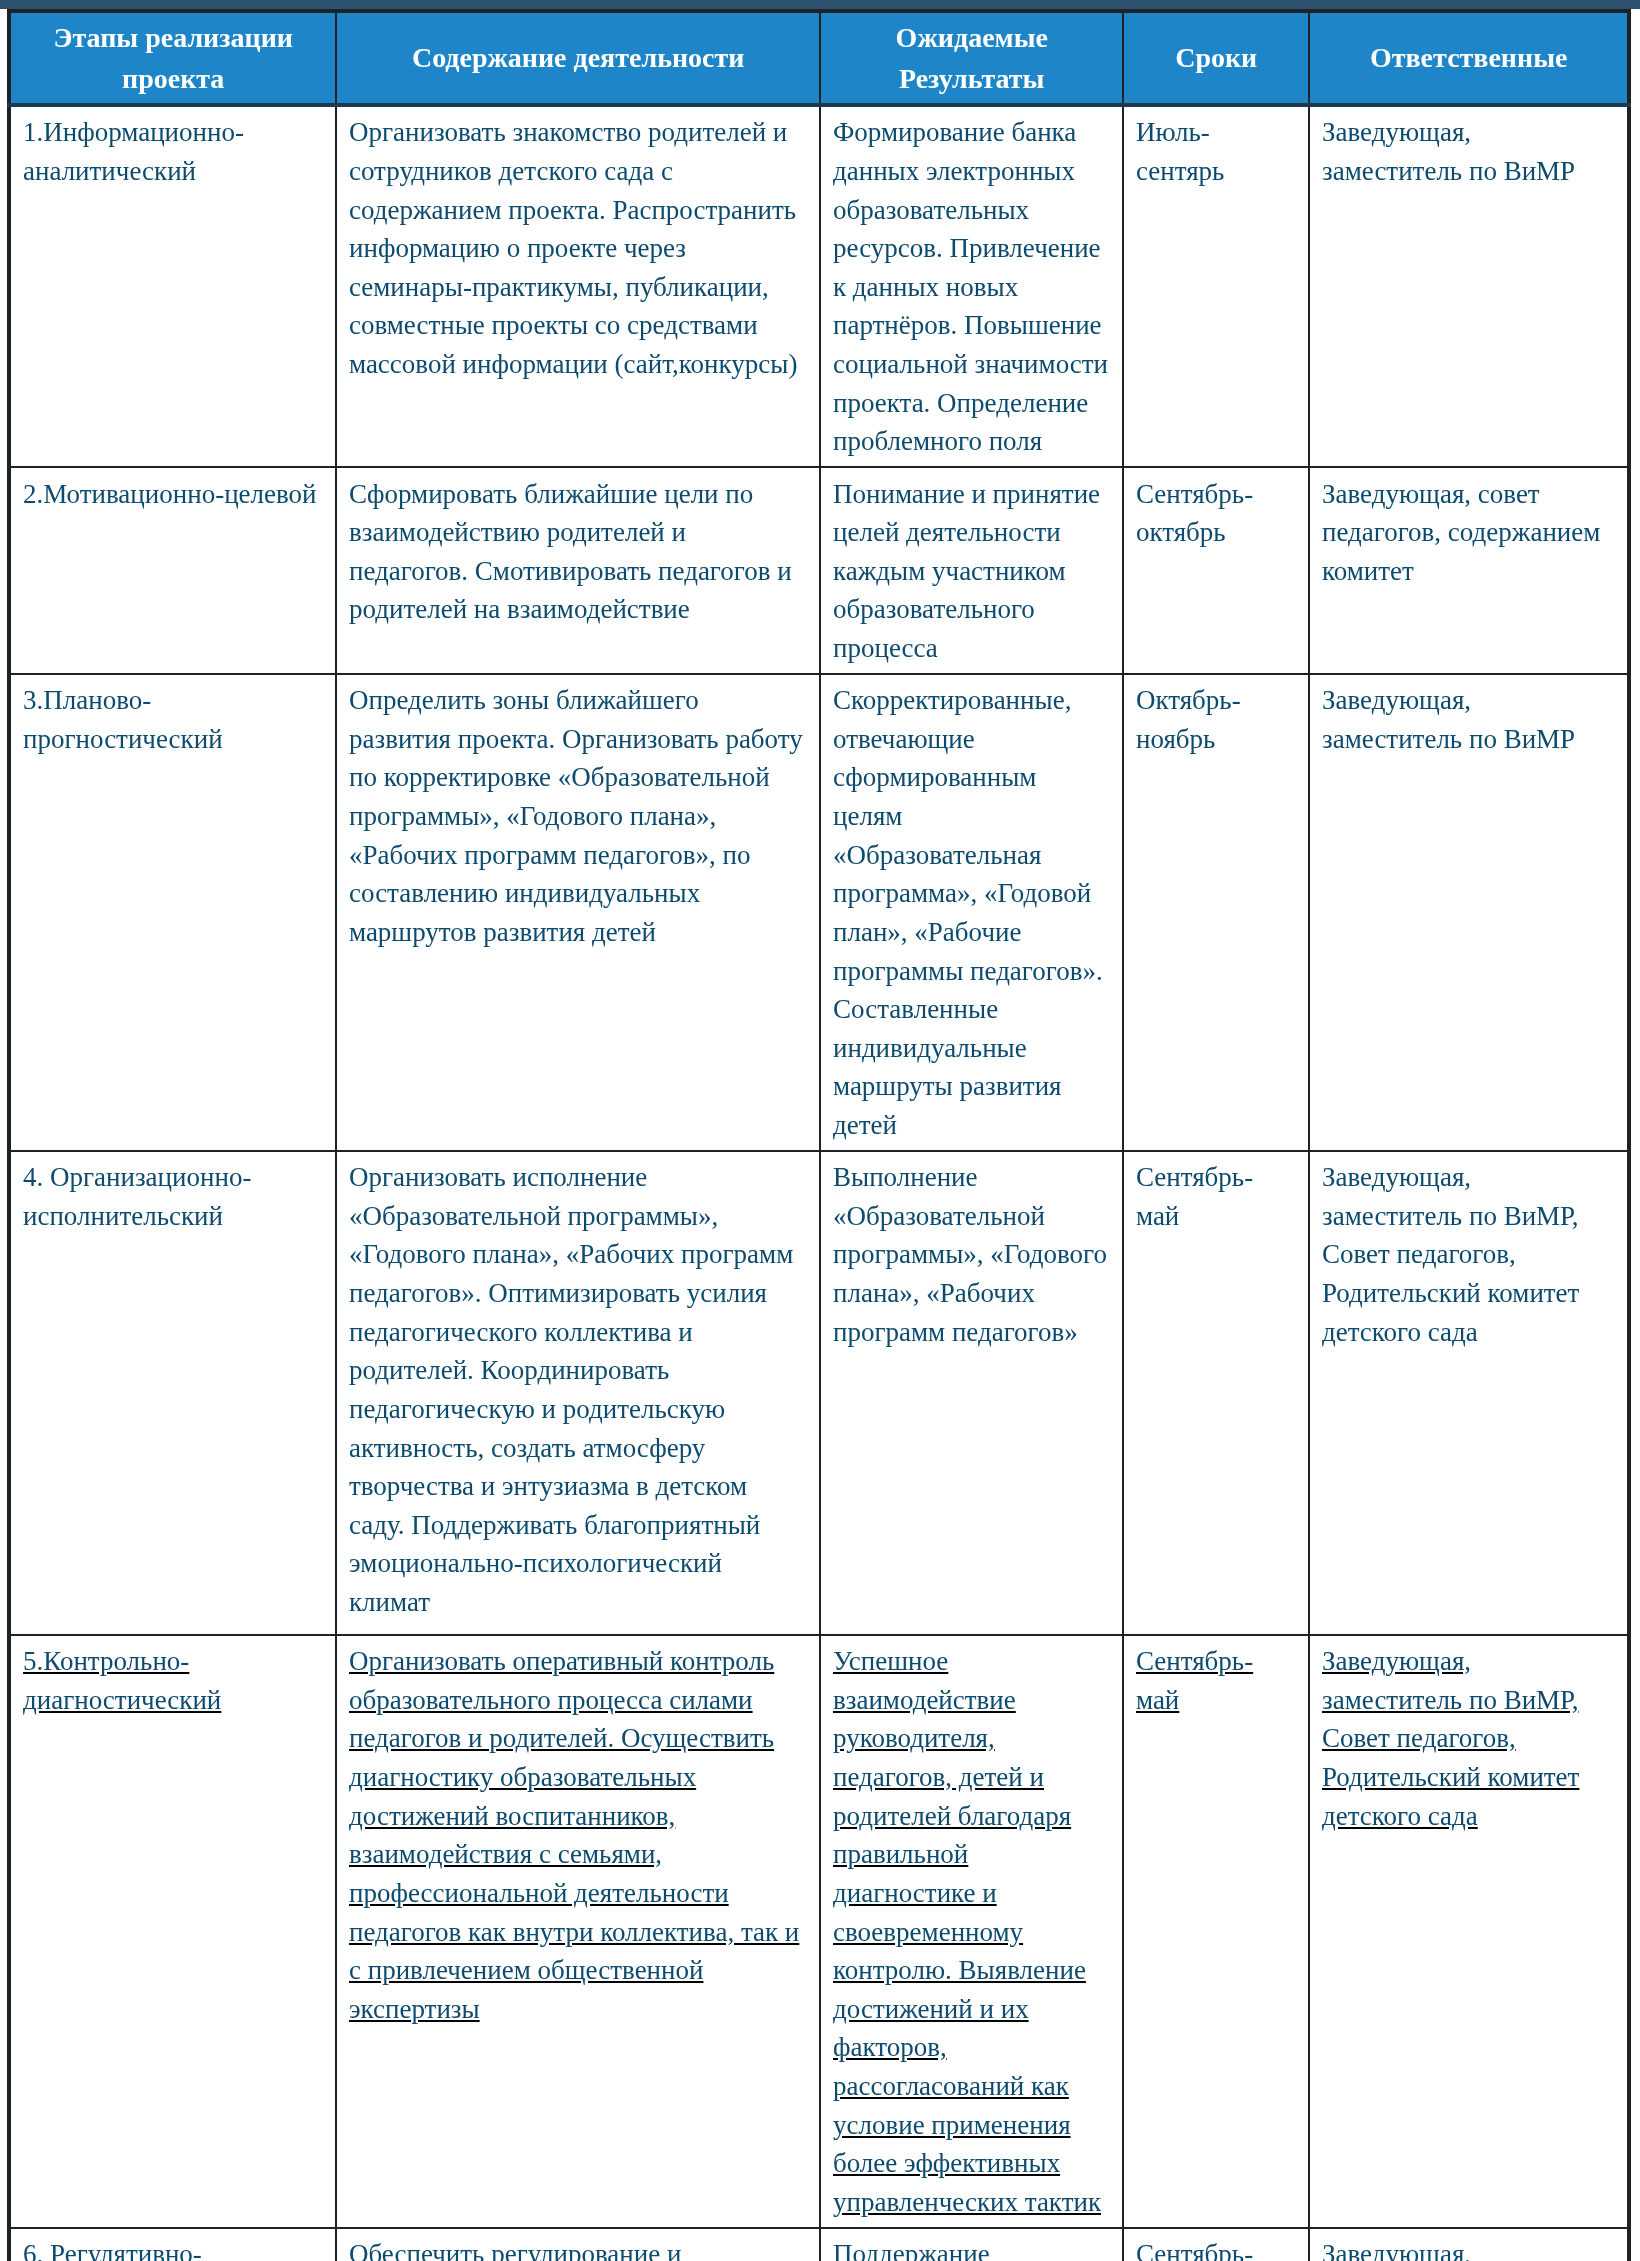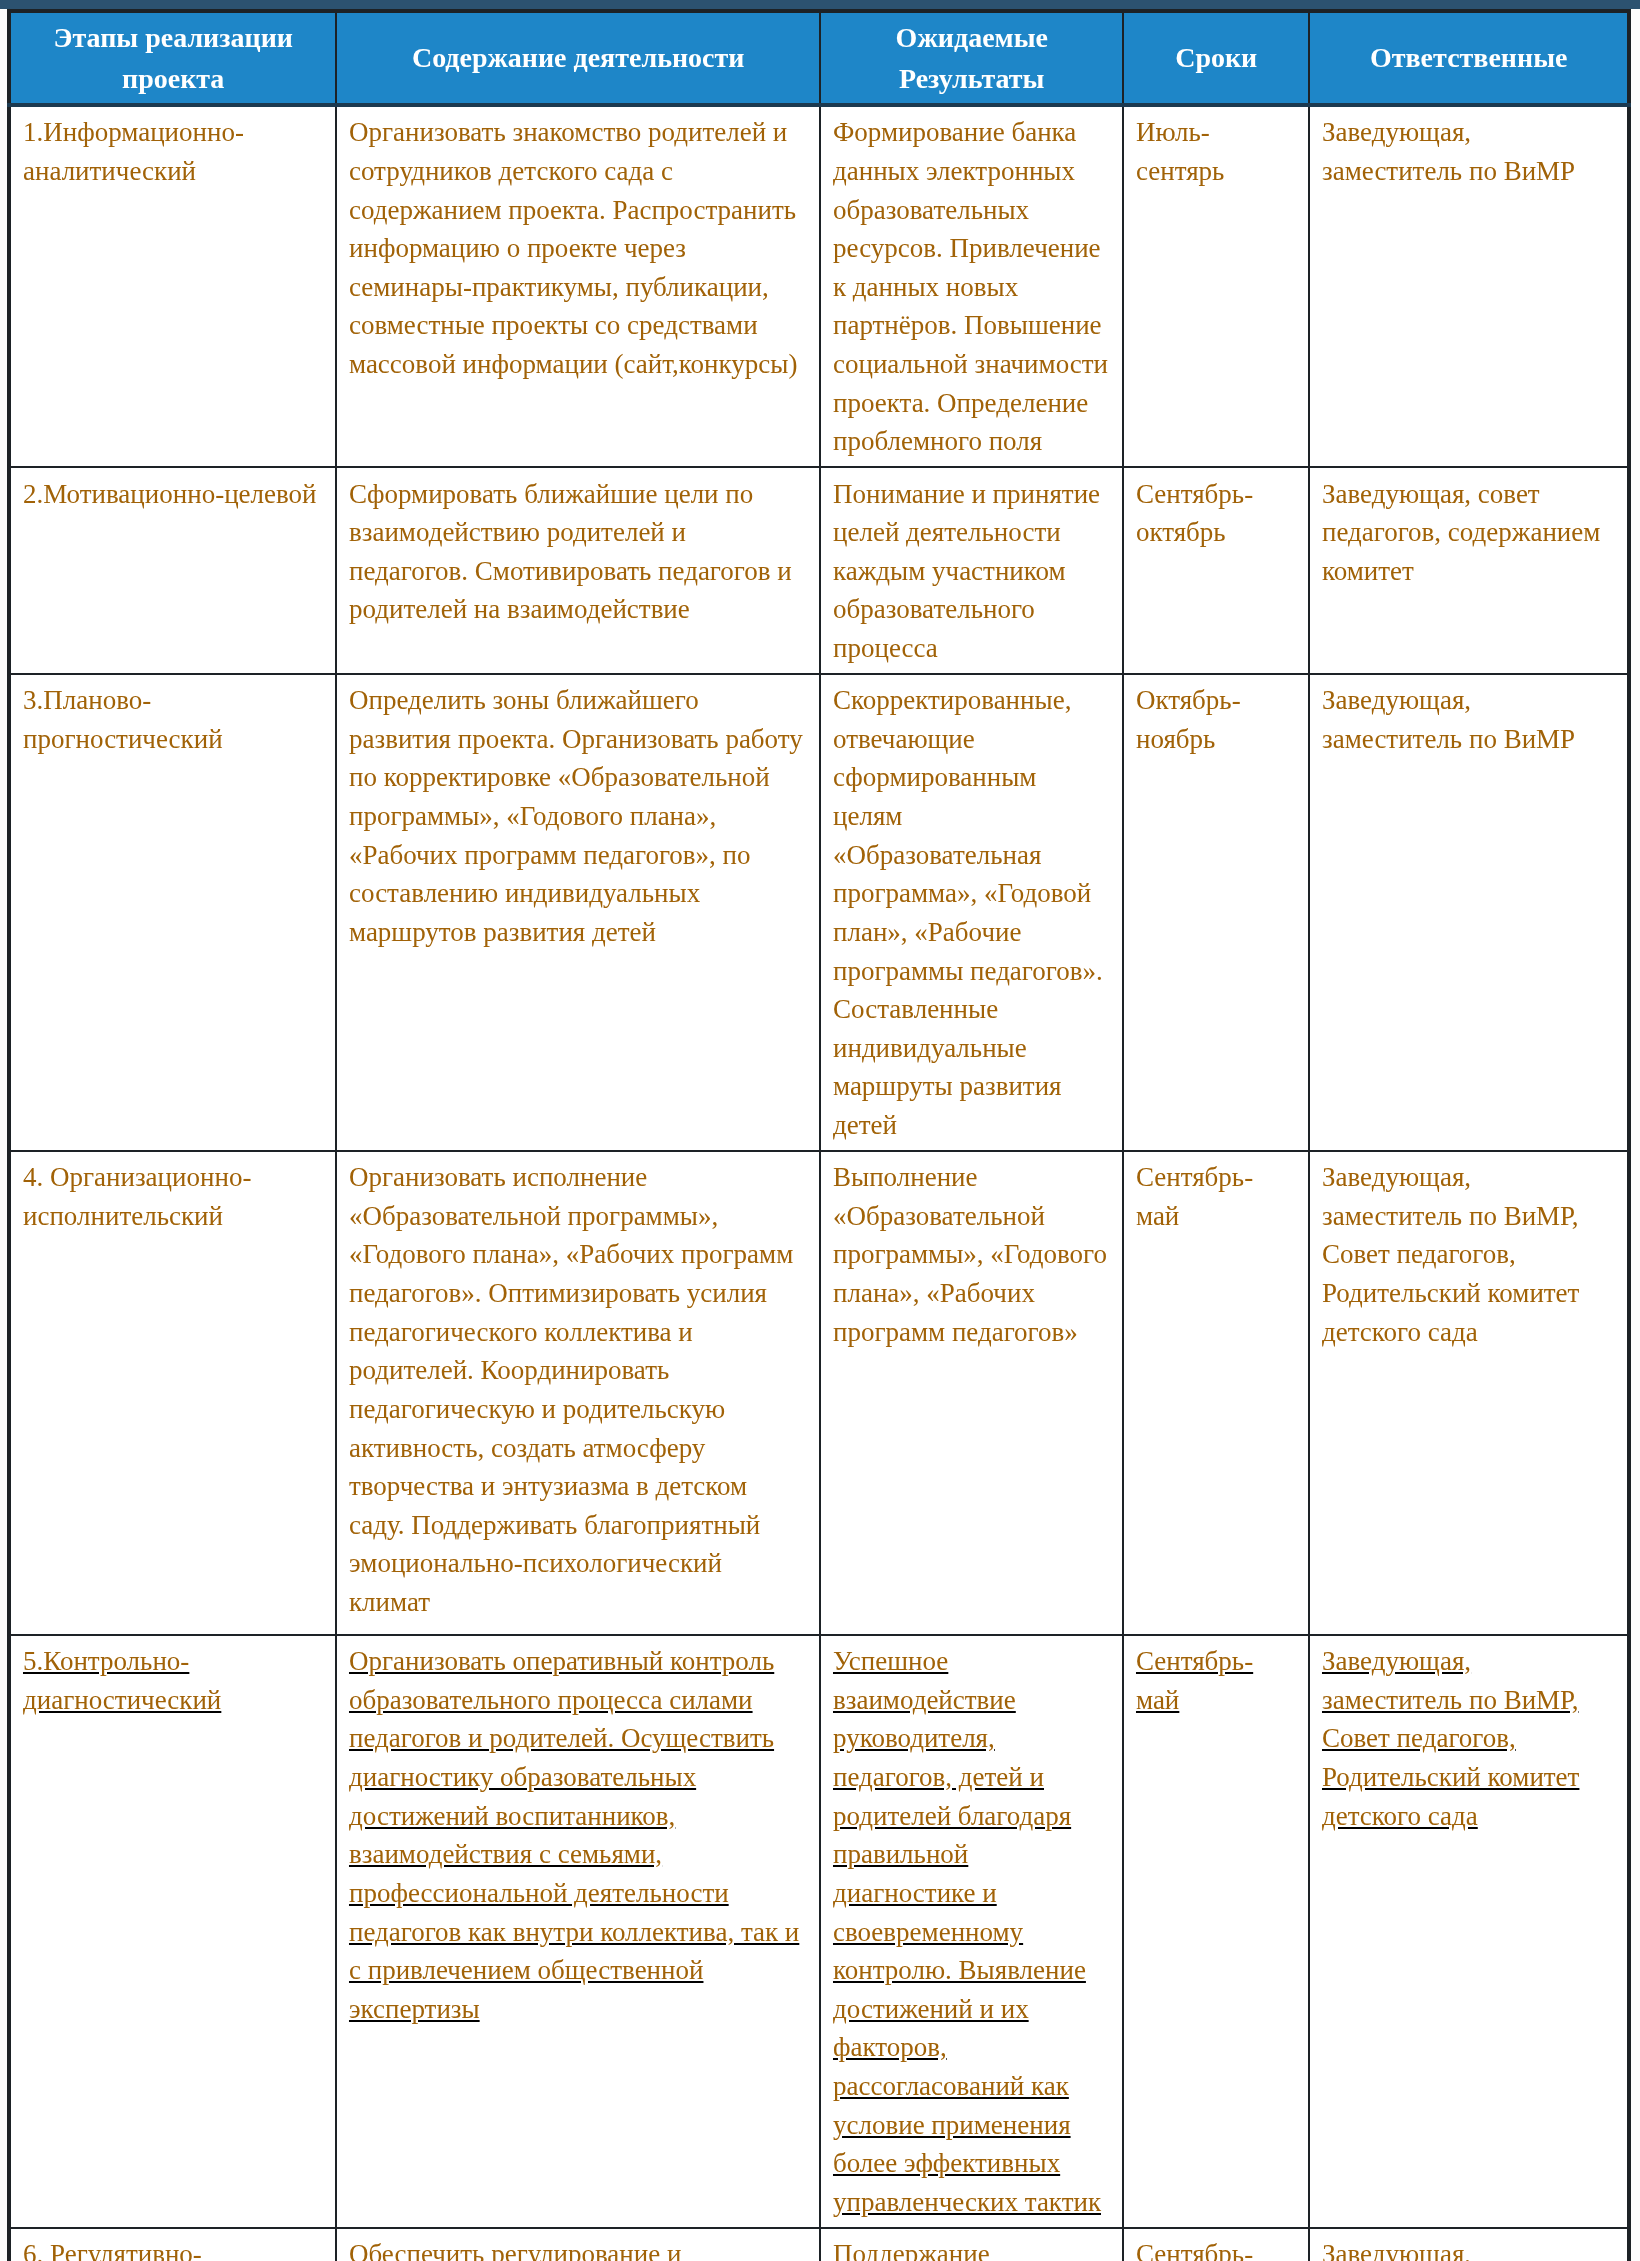--- a/index.html
+++ b/index.html
@@ -43,21 +43,21 @@
     color: #ffffff;
     font-weight: bold;
     font-size: 28px;
     line-height: 1.48;
     text-align: center;
     vertical-align: middle;
     padding: 3.6px 9px;
     border-bottom: 4.5px solid #1c3a50;
   }
   table.stages td {
-    color: #a16207;
+    color: #0c4a6e;
     font-size: 27px;
     line-height: 1.43;
     padding: 6.3px 12.7px 5.4px 11.8px;
     text-align: left;
   }
   tr.hr  { height: 84px; font-family: Liberation Serif, serif;  }
   tr.r0  { height: 346px; }
   tr.r1  { height: 199px; margin-top: 47px; }
   tr.r2  { height: 375px; }
   tr.r3  { height: 484px; }

